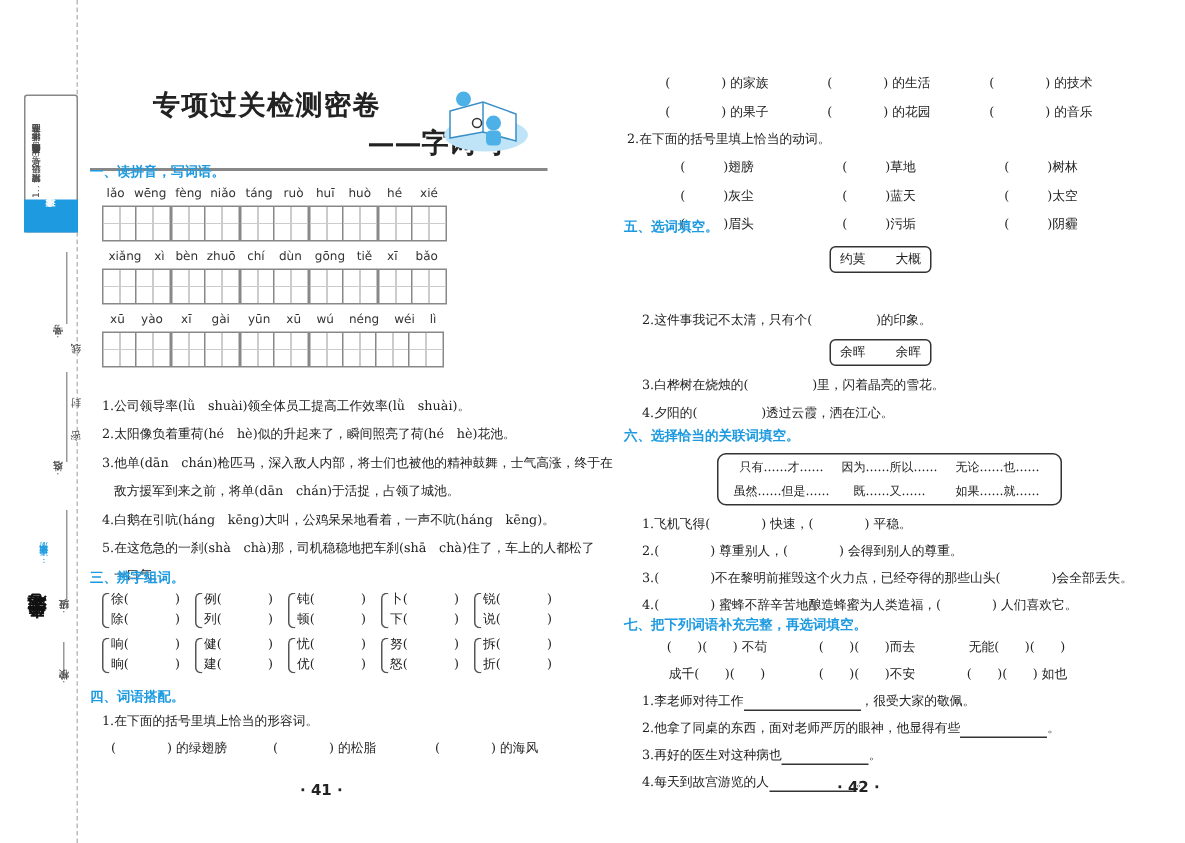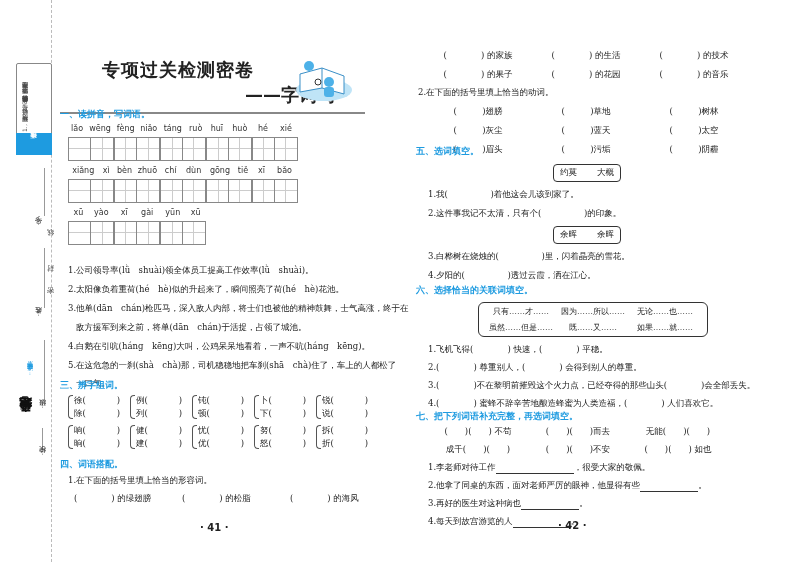--- a/index.html
+++ b/index.html
@@ -225,20 +225,34 @@
     <div class="pinyin-group">
       <div class="pinyin-labels">
           <span>yūn</span>
           <span>xū</span>
         </div>
       <div class="boxes">
           <div class="box"></div>
           <div class="box"></div>
         </div>
     </div>
+    <div class="pinyin-group">
+      <div class="pinyin-labels">
+          <span>wú</span>
+          <span>néng</span>
+          <span>wéi</span>
+          <span>lì</span>
+        </div>
+      <div class="boxes">
+          <div class="box"></div>
+          <div class="box"></div>
+          <div class="box"></div>
+          <div class="box"></div>
+        </div>
+    </div>
   </div>
 
   <div class="line" style="left:8px;top:265px">1.公司领导率(lǜ　shuài)领全体员工提高工作效率(lǜ　shuài)。</div>
   <div class="line" style="left:8px;top:284px">2.太阳像负着重荷(hé　hè)似的升起来了，瞬间照亮了荷(hé　hè)花池。</div>
   <div class="line" style="left:8px;top:303px">3.他单(dān　chán)枪匹马，深入敌人内部，将士们也被他的精神鼓舞，士气高涨，终于在</div>
   <div class="line" style="left:16px;top:322px">敌方援军到来之前，将单(dān　chán)于活捉，占领了城池。</div>
   <div class="line" style="left:8px;top:341px">4.白鹅在引吭(háng　kēng)大叫，公鸡呆呆地看着，一声不吭(háng　kēng)。</div>
   <div class="line" style="left:8px;top:360px">5.在这危急的一刹(shà　chà)那，司机稳稳地把车刹(shā　chà)住了，车上的人都松了</div>
   <div class="line" style="left:16px;top:378px">一口气。</div>
 
@@ -382,21 +396,20 @@
     <span class="cell">(　　　)眉头</span>
     <span class="cell">(　　　)污垢</span>
     <span class="cell">(　　　)阴霾</span>
   </div>
 
   <div class="sec-head" style="left:6px;top:145px">五、选词填空。</div>
   <div class="word-box" style="left:143px;top:164px">
     <span>约莫</span>
     <span>大概</span>
   </div>
-  <div class="line" style="left:18px;top:189px">1.我(　　　　　)着他这会儿该到家了。</div>
   <div class="line" style="left:18px;top:208px">2.这件事我记不太清，只有个(　　　　　)的印象。</div>
   <div class="word-box" style="left:143px;top:226px">
     <span>余晖</span>
     <span>余晖</span>
   </div>
   <div class="line" style="left:18px;top:251px">3.白桦树在烧烛的(　　　　　)里，闪着晶亮的雪花。</div>
   <div class="line" style="left:18px;top:270px">4.夕阳的(　　　　　)透过云霞，洒在江心。</div>
 
   <div class="sec-head" style="left:6px;top:284px">六、选择恰当的关联词填空。</div>
   <div class="conj-box" style="left:68px;top:302px">

